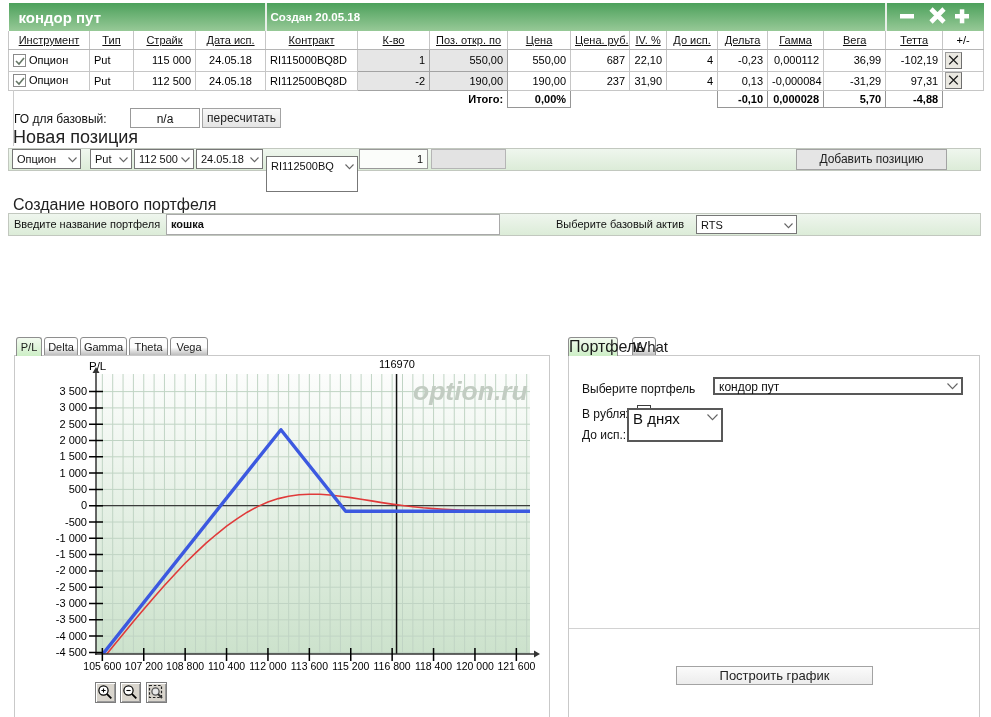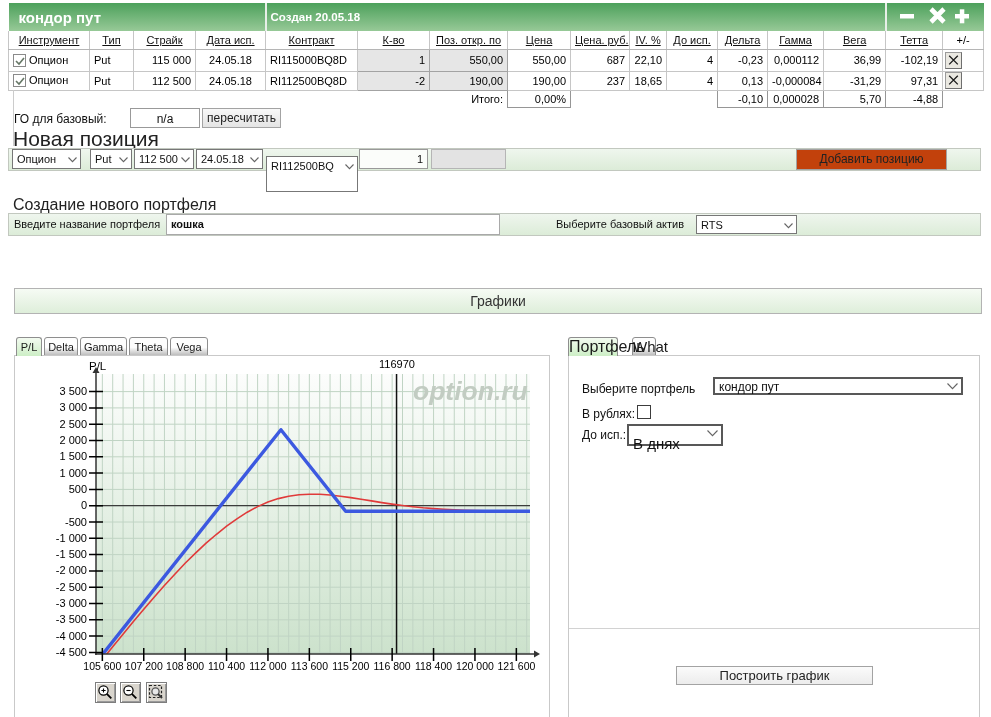--- a/index.html
+++ b/index.html
@@ -11,21 +11,21 @@
 .gbar td:first-child{border-left:none;}
 .hrow td{border-right:1px solid #c6c6c6;border-bottom:1px solid #b5b5b5;text-align:center;height:18px;}
 .hrow td:first-child,.drow td:first-child{border-left:1px solid #c6c6c6;}
 .hrow a{color:#111;text-decoration:underline;}
 .drow td{border-right:1px solid #c6c6c6;border-bottom:1px solid #c6c6c6;}
 .num{text-align:right;}
 .ctr{text-align:center;}
 .gcell{background:#e6e6e6;border:1px solid #a3a3a3 !important;}
 .trow td{border:none;}
 .bx{border:1px solid #969696 !important;}
-.bold{font-weight:normal;margin-top:45px;}
+.bold{font-weight:bold;margin-top:45px;}
 .delbtn{display:inline-block;width:17px;height:17px;border:1px solid #9a9a9a;border-right-color:#6f6f6f;border-bottom-color:#6f6f6f;background:#eae8e1;text-align:center;line-height:12px;}
 .cb{display:inline-block;width:13px;height:13px;border:1px solid #8a8a8a;background:#fff;vertical-align:-3px;position:relative;}
 .cb svg{position:absolute;left:1px;top:2px;}
 .btn{position:absolute;border:1px solid #a3a3a3;background:linear-gradient(#f8f8f8,#e4e4e4);font-family:"Liberation Sans",sans-serif;font-size:12px;color:#222;text-align:center;}
 .lbl{position:absolute;font-size:12px;color:#111;white-space:nowrap;}
 .h2{position:absolute;font-size:17px;color:#222;white-space:nowrap;}
 .band{position:absolute;left:8px;width:973px;background:linear-gradient(#eff6ee,#dcecd8);border:1px solid #c2c8bf;}
 .sel{position:absolute;border:1px solid #777;background:#fff;font-size:11px;color:#111;padding:3px 2px 0 4px;white-space:nowrap;}
 .sel .ch{position:absolute;right:3px;top:7px;width:9px;height:6px;line-height:0;}
 .inp{position:absolute;border:1px solid #999;background:#fff;font-size:11px;color:#111;padding:3px 4px 0 4px;}
@@ -111,21 +111,21 @@
                 <polyline points="1,4 4,7 9,1" stroke="#667766" stroke-width="1.6" fill="none"></polyline>
               </svg></span> Опцион</td>
 <td>Put</td>
           <td class="num">112 500</td>
           <td class="ctr">24.05.18</td>
           <td>RI112500BQ8D</td>
 <td class="num gcell">-2</td>
           <td class="num gcell">190,00</td>
           <td class="num">190,00</td>
           <td class="num">237</td>
-          <td class="num">18,65</td>
+          <td class="num">31,90</td>
           <td class="num">4</td>
           <td class="num">0,13</td>
           <td class="num">-0,000084</td>
           <td class="num">-31,29</td>
           <td class="num">97,31</td>
 <td style="padding:0 0 0 2px;"><span class="delbtn"><svg width="15" height="14">
                 <path d="M3.2 2.8L11.8 11.4M11.8 2.8L3.2 11.4" stroke="#1a1a1a" stroke-width="1.3"></path>
               </svg></span></td>
 </tr>
 <tr class="trow" style="height:17px;">
@@ -141,52 +141,51 @@
           <td class="num bold bx">-4,88</td>
           <td></td>
 </tr>
 </tbody>
     </table>
 
 <div style="position:absolute;left:13px;top:90px;width:1px;height:56px;background:#cccccc;"></div>
 <div class="lbl" style="left:14px;top:112px;">ГО для базовый:</div>
 <div class="inp" style="left:130px;top:108px;width:70px;height:20px;text-align:center;font-size:12px;">n/a</div>
 <div class="btn" style="left:202px;top:108px;width:79px;height:20px;line-height:18px;">пересчитать</div>
-<div class="h2" style="left:13px;top:127px;font-size:21px;text-align:center;">Новая позиция</div>
+<div class="h2" style="left:13px;top:127px;font-size:18px;text-align:center;">Новая позиция</div>
 
 <div class="band" style="top:148px;height:23px;"></div>
 <div class="sel" style="left:12px;top:149px;width:69px;height:20px;">Опцион<span class="ch"><svg width="9" height="6" viewBox="0 0 9 6">
           <path d="M0.5 0.5l4 4.2 4-4.2" stroke="#656565" stroke-width="1.1" fill="none"></path>
         </svg></span></div>
 <div class="sel" style="left:90px;top:149px;width:42px;height:20px;">Put<span class="ch"><svg width="9" height="6" viewBox="0 0 9 6">
           <path d="M0.5 0.5l4 4.2 4-4.2" stroke="#656565" stroke-width="1.1" fill="none"></path>
         </svg></span></div>
 <div class="sel" style="left:134px;top:149px;width:60px;height:20px;">112 500<span class="ch"><svg width="9" height="6" viewBox="0 0 9 6">
           <path d="M0.5 0.5l4 4.2 4-4.2" stroke="#656565" stroke-width="1.1" fill="none"></path>
         </svg></span></div>
 <div class="sel" style="left:196px;top:149px;width:67px;height:20px;">24.05.18<span class="ch"><svg width="9" height="6" viewBox="0 0 9 6">
           <path d="M0.5 0.5l4 4.2 4-4.2" stroke="#656565" stroke-width="1.1" fill="none"></path>
         </svg></span></div>
 <div class="sel" style="left:266px;top:156px;width:92px;height:36px;">RI112500BQ<span class="ch"><svg width="9" height="6" viewBox="0 0 9 6">
           <path d="M0.5 0.5l4 4.2 4-4.2" stroke="#656565" stroke-width="1.1" fill="none"></path>
         </svg></span></div>
 <div class="inp" style="left:359px;top:149px;width:69px;height:20px;text-align:right;background:#fbfdfa;">1</div>
 <div class="inp" style="left:431px;top:149px;width:75px;height:20px;background:#e3e3e3;border-color:#b5b5b5;"></div>
-<div class="btn" style="left:796px;top:149px;width:151px;height:21px;line-height:19px;background:#c2410c;">Добавить позицию</div>
+<div class="btn" style="left:796px;top:149px;width:151px;height:21px;line-height:19px;background:#e5e5e5;">Добавить позицию</div>
 <div class="h2" style="left:13px;top:196px;font-size:16px;">Создание нового портфеля</div>
 
 <div class="band" style="top:213px;height:23px;"></div>
 <div class="lbl" style="left:14px;top:218px;font-size:11px;">Введите название портфеля</div>
 <div class="inp" style="left:166px;top:214px;width:334px;height:21px;border-color:#a9a9a9;font-weight:bold;">кошка</div>
 <div class="lbl" style="left:556px;top:218px;font-size:11px;">Выберите базовый актив</div>
 <div class="sel" style="left:696px;top:215px;width:101px;height:19px;">RTS<span class="ch"><svg width="9" height="6" viewBox="0 0 9 6">
           <path d="M0.5 0.5l4 4.2 4-4.2" stroke="#656565" stroke-width="1.1" fill="none"></path>
         </svg></span></div>
 
-<div style="position:absolute;left:14px;top:288px;width:968px;height:26px;background:linear-gradient(#f6fbf4,#deeeda);border:1px solid #b3b3b3;text-align:center;font-size:14px;color:#333;line-height:25px;">Графики</div>
 
 <div class="tab on" style="left:16px;top:337px;width:26px;">P/L</div>
 <div class="tab" style="left:44px;top:337px;width:34px;">Delta</div>
 <div class="tab" style="left:80px;top:337px;width:47px;">Gamma</div>
 <div class="tab" style="left:129px;top:337px;width:39px;">Theta</div>
 <div class="tab" style="left:170px;top:337px;width:38px;">Vega</div>
 
 <div class="panel" style="left:14px;top:355px;width:536px;height:363px;"></div>
 <div id="chart" style="position:absolute;left:14px;top:355px;width:536px;height:362px;"><svg width="536" height="362" font-family="Liberation Sans,sans-serif">
         <defs>
@@ -265,18 +264,18 @@
 <div class="tab" style="left:632px;top:337px;width:24px;font-size:15px;">What if</div>
 
 <div class="panel" style="left:568px;top:355px;width:412px;height:363px;"></div>
 <div class="lbl" style="left:582px;top:382px;">Выберите портфель</div>
 <div class="sel" style="left:713px;top:377px;width:250px;height:18px;border:2px solid #585858;font-size:12px;padding-top:1px;">кондор пут<span class="ch" style="top:4px;right:5px;"><svg width="11" height="7" viewBox="0 0 11 7">
           <path d="M0.5 0.5l5 5.2 5-5.2" stroke="#656565" stroke-width="1.1" fill="none"></path>
         </svg></span></div>
 <div class="lbl" style="left:582px;top:407px;">В рублях:</div>
 <div style="position:absolute;left:637px;top:405px;width:14px;height:14px;border:1px solid #3c3c3c;background:#fff;"></div>
 <div class="lbl" style="left:582px;top:428px;">До исп.:</div>
-<div class="sel" style="left:627px;top:424px;width:96px;height:22px;border:2px solid #585858;font-size:15px;padding-top:9px;">В днях<span class="ch" style="top:4px;right:5px;"><svg width="11" height="7" viewBox="0 0 11 7">
+<div class="sel" style="left:627px;top:408px;width:96px;height:34px;border:2px solid #585858;font-size:15px;padding-top:0px;">В днях<span class="ch" style="top:4px;right:5px;"><svg width="11" height="7" viewBox="0 0 11 7">
           <path d="M0.5 0.5l5 5.2 5-5.2" stroke="#656565" stroke-width="1.1" fill="none"></path>
         </svg></span></div>
 <div style="position:absolute;left:569px;top:628px;width:410px;height:1px;background:#d2d2d2;"></div>
 <div class="btn" style="left:676px;top:666px;width:197px;height:19px;line-height:17px;font-size:13px;background:linear-gradient(#fbfbfb,#ececec);">Построить график</div>
 </div>
 
 </body></html>

